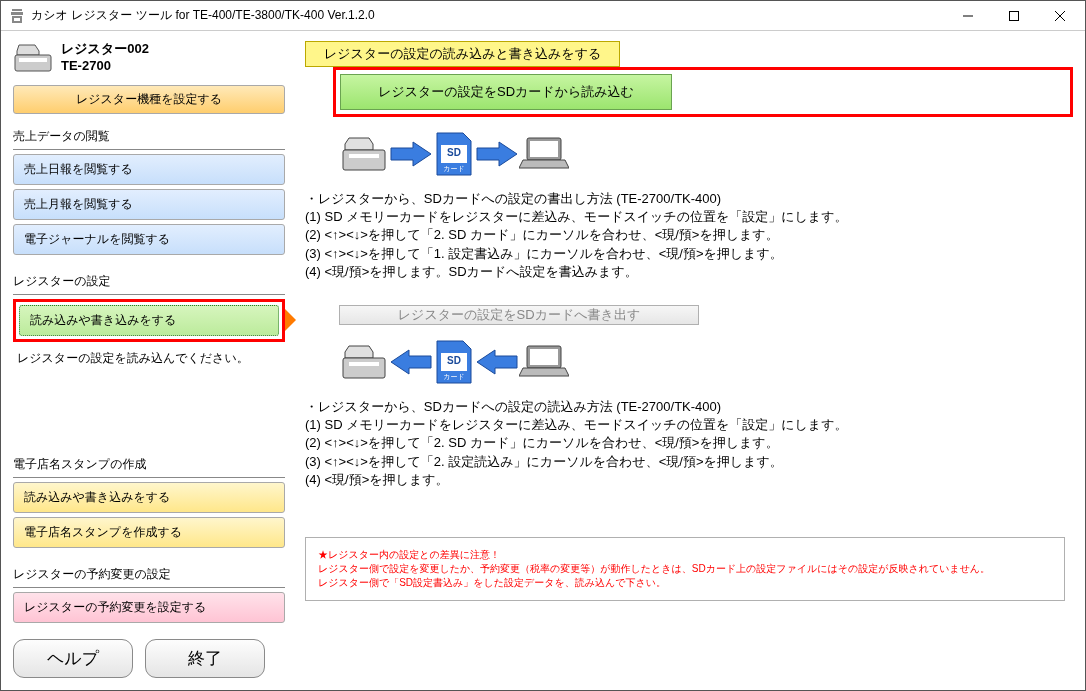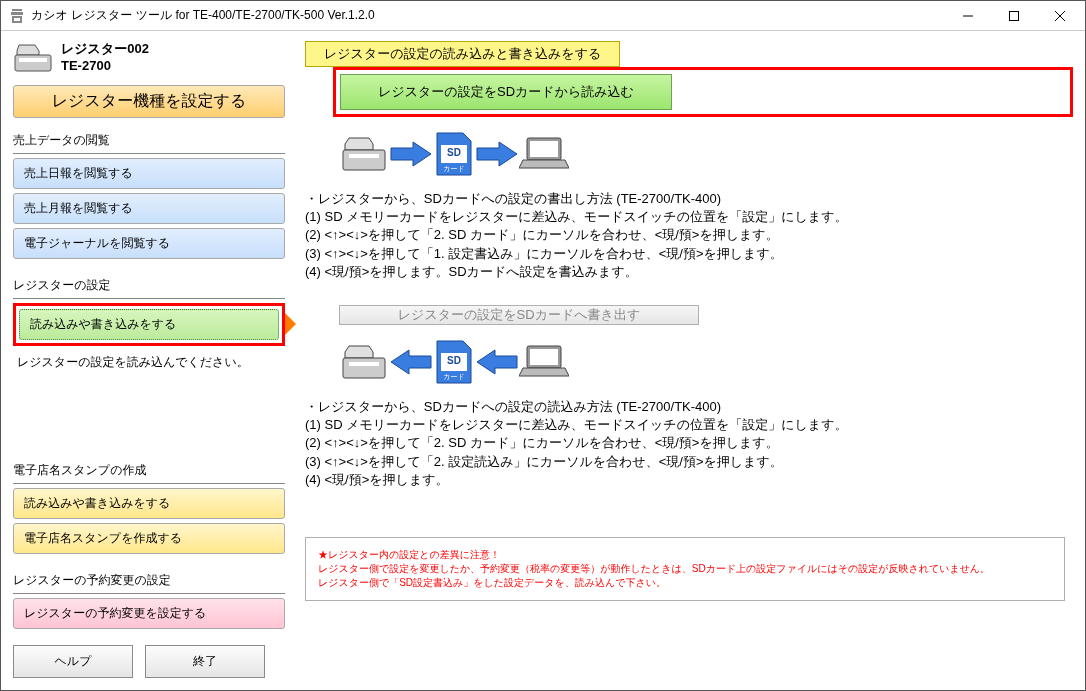--- a/index.html
+++ b/index.html
@@ -59,21 +59,21 @@
   .reg-head-text { line-height: 1.3; font-weight: bold; font-size: 13px; }
 
   
   .btn-orange {
     display: block; width: 100%;
     text-align: center;
     background: linear-gradient(#ffe9b8, #ffce6e);
     border: 1px solid #a9a9a9;
     border-radius: 3px;
     padding: 5px 0;
-    font-size: 16px;
+    font-size: 12px;
     color: #000;
   }
 
   .section-label {
     font-size: 12px;
     border-bottom: 1px solid #888;
     margin: 14px 0 4px 0;
     padding-bottom: 4px;
   }
 
@@ -118,23 +118,23 @@
 
   .footer-btns {
     display: flex; gap: 12px;
     margin: 12px 0 12px 0;
   }
   .btn-gray {
     width: 120px;
     text-align: center;
     background: linear-gradient(#fdfdfd, #e5e5e5);
     border: 1px solid #8a8a8a;
-    border-radius: 0;
+    border-radius: 11px;
     padding: 7px 0;
-    font-size: 12px;
+    font-size: 17px;
   }
 
   
   .banner {
     display: inline-block;
     background: #fff68a;
     border: 1px solid #bba800;
     padding: 3px 18px;
     font-size: 13px;
   }
@@ -188,21 +188,21 @@
 </head>
 <body>
 
 <div class="titlebar">
   <span class="app-icon">
     <svg viewBox="0 0 16 16">
         <path d="M3 1h10v2H3zM2 4h12v3H2zM3 8h10v7H3z" fill="#888"></path>
         <rect x="5" y="10" width="6" height="3" fill="#fff"></rect>
       </svg>
   </span>
-  <span class="title-text">カシオ レジスター ツール for TE-400/TE-2700/TK-500 Ver.1.2.0</span>
+  <span class="title-text">カシオ レジスター ツール for TE-400/TE-3800/TK-400 Ver.1.2.0</span>
   <div class="winbtns">
     <div class="winbtn">
       <svg viewBox="0 0 10 10">
           <line x1="0" y1="5" x2="10" y2="5" stroke="#000" stroke-width="1"></line>
         </svg>
     </div>
     <div class="winbtn">
       <svg viewBox="0 0 10 10">
           <rect x="0.5" y="0.5" width="9" height="9" fill="none" stroke="#000" stroke-width="1"></rect>
         </svg>

